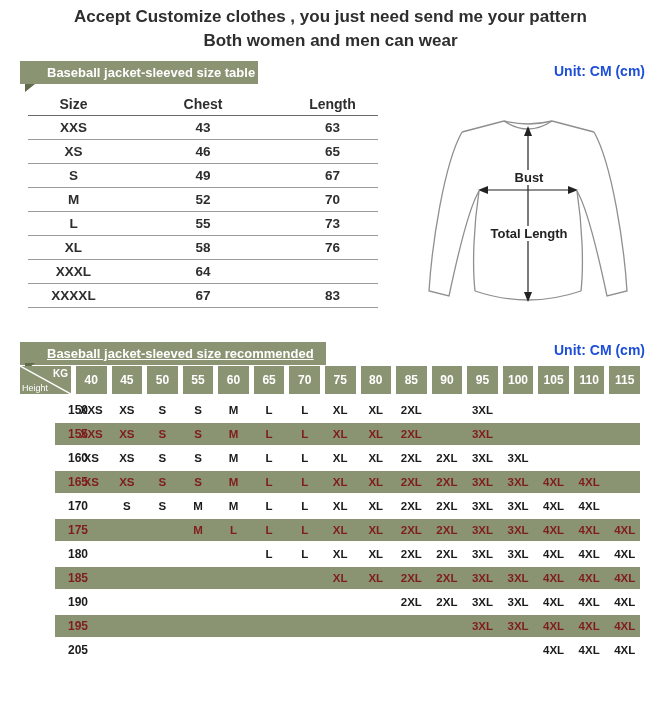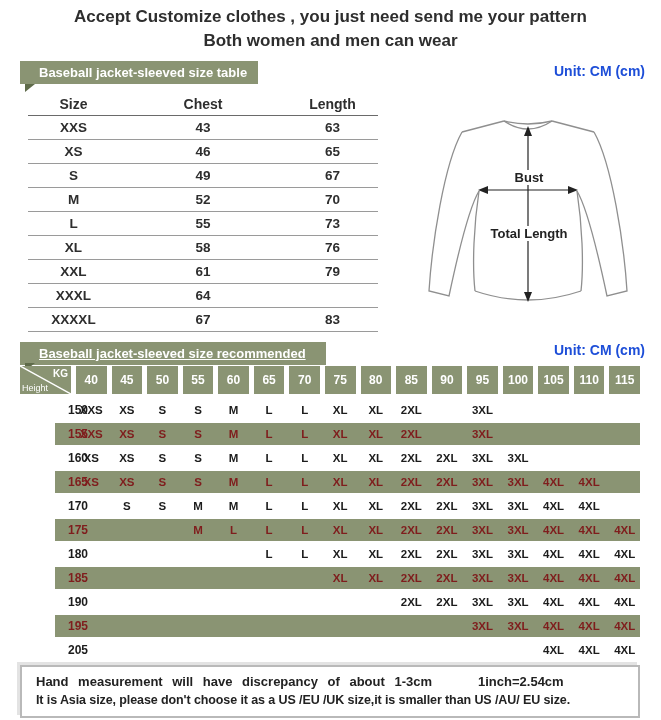--- a/index.html
+++ b/index.html
@@ -9,21 +9,21 @@
     background:#fff; color:#2e2e2e;
     font-family:"Liberation Sans", sans-serif;
   }
   .heading { position:absolute; left:0; right:0; text-align:center; font-weight:bold; font-size:17px; color:#2e2e2e; }
   .h-line1 { top:7px; }
   .h-line2 { top:31px; }
 
   .section-bar {
     position:absolute; height:23px; background:var(--olive);
     color:#fff; font-weight:bold; font-size:13px; line-height:23px;
-    padding-left:19px;
+    padding-left:27px;
   }
   .bar1 { left:20px; top:61px; width:238px; }
   .bar2 { left:20px; top:342px; width:306px;text-decoration:underline; }
   .fold { position:absolute; width:0; height:0; border-top:8px solid #5f6b4a; border-right:10px solid transparent; }
   .fold1 { left:25px; top:84px; }
   .fold2 { left:25px; top:363px; }
   .unit { position:absolute; right:16px; font-weight:bold; font-size:14px; color:#1d4ed8; }
   .unit1 { top:63px; }
   .unit2 { top:342px; }
 
@@ -99,25 +99,20 @@
       </div>
       <div class="size-row">
         <div class="c1">L</div>
         <div class="c2">55</div>
         <div class="c3">73</div>
       </div>
       <div class="size-row">
         <div class="c1">XL</div>
         <div class="c2">58</div>
         <div class="c3">76</div>
-      </div>
-      <div class="size-row">
-        <div class="c1">XXL</div>
-        <div class="c2">61</div>
-        <div class="c3">79</div>
       </div>
       <div class="size-row">
         <div class="c1">XXXL</div>
         <div class="c2">64</div>
       </div>
       <div class="size-row">
         <div class="c1">XXXXL</div>
         <div class="c2">67</div>
         <div class="c3">83</div>
       </div>
@@ -419,21 +414,14 @@
             <span></span>
             <span></span>
             <span>4XL</span>
             <span>4XL</span>
             <span>4XL</span>
           </div>
         </div>
       </div>
   </div>
 
-  <div class="footer">
-    <div class="f-line1">
-      <span>Hand measurement will have discrepancy of about 1-3cm</span>
-      <span class="f-inch">1inch=2.54cm</span>
-    </div>
-    <div class="f-line2">It is Asia size, please don't choose it as a US /EU /UK size,it is smaller than US /AU/ EU size.</div>
-  </div>
 
 </div>
 
 </body></html>

